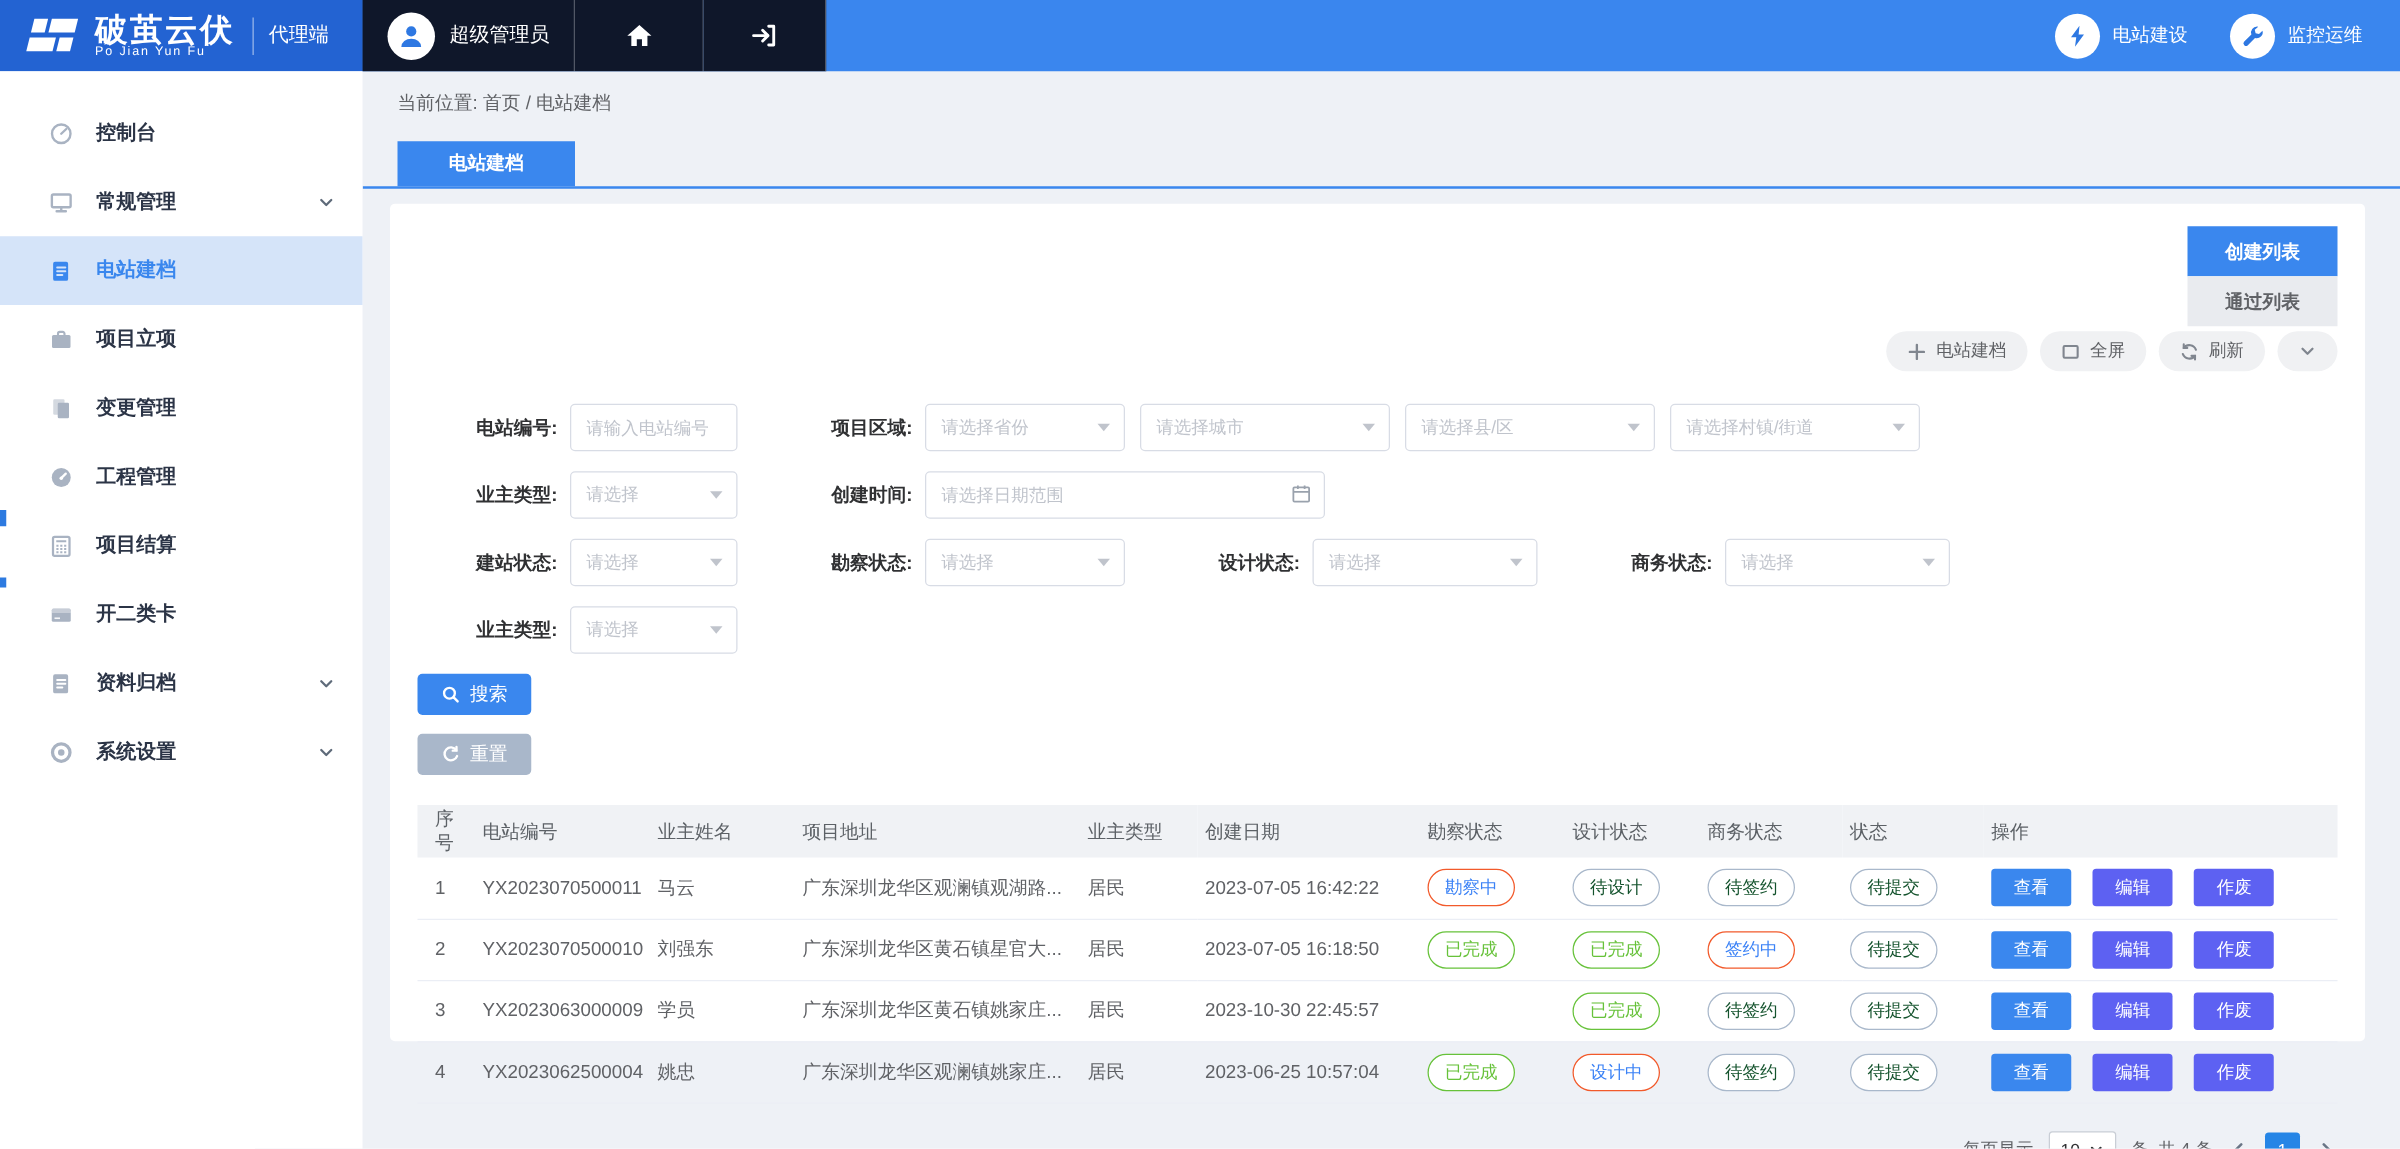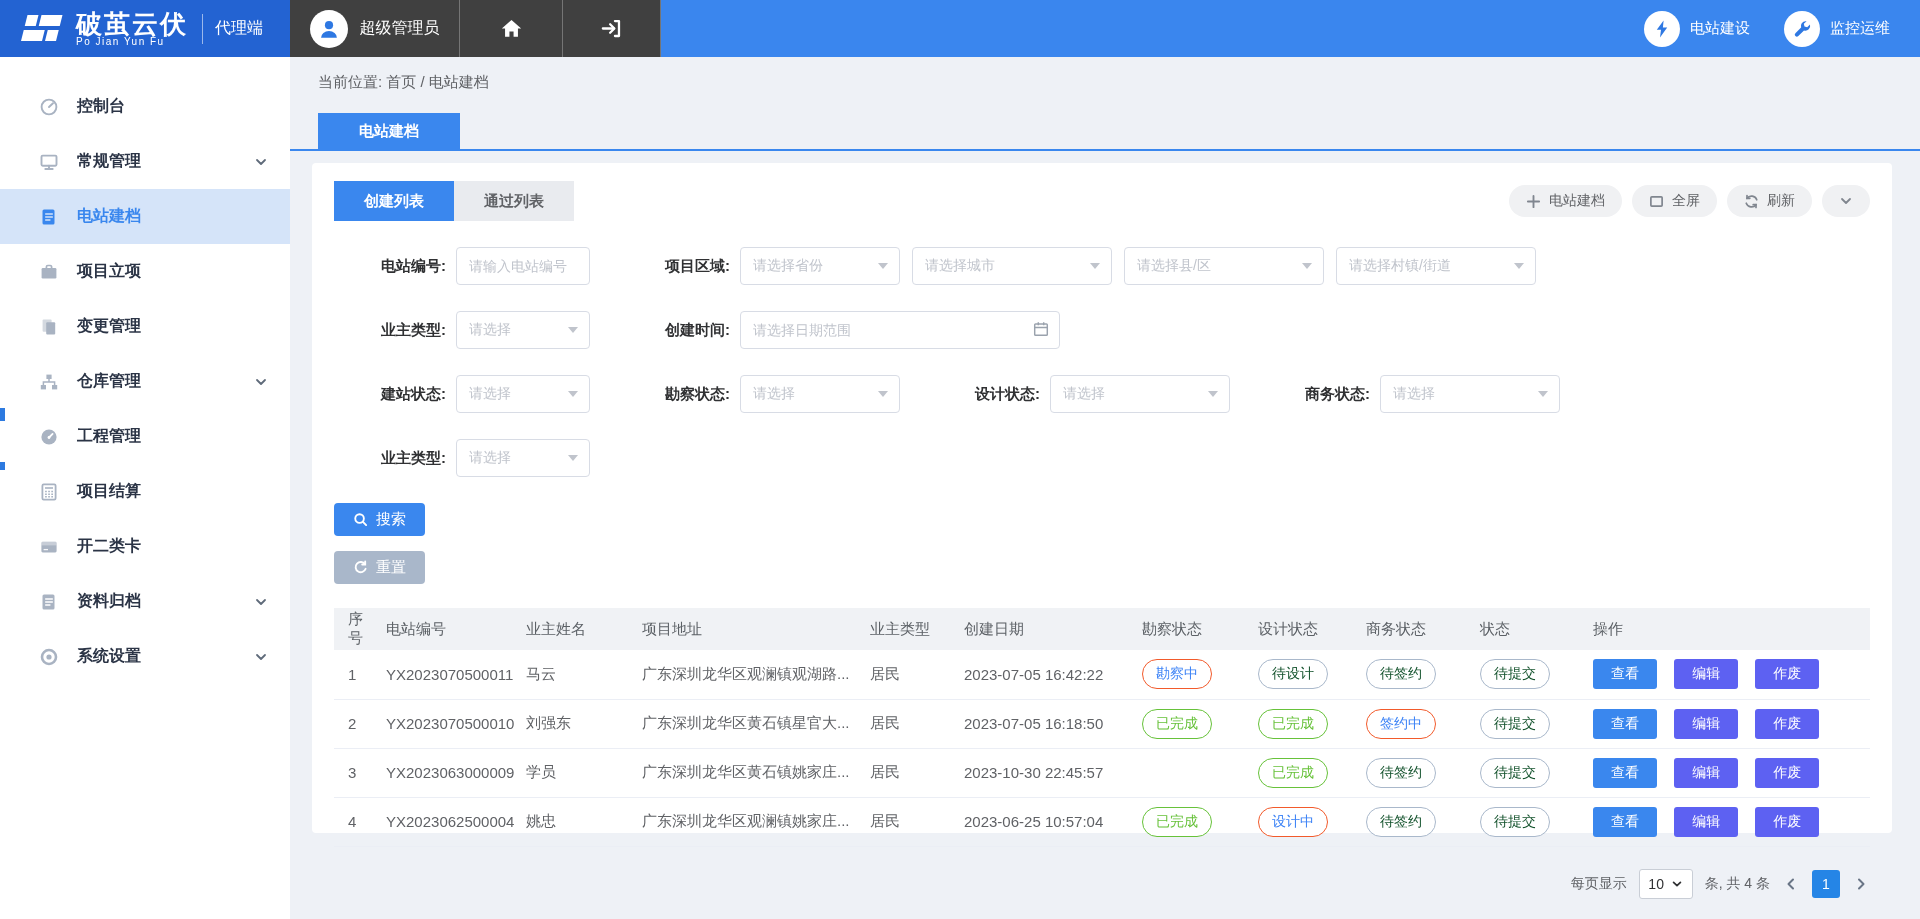--- a/index.html
+++ b/index.html
@@ -10,21 +10,21 @@
     background:#eef1f6; color:#303133;
   }
   
   .topbar { height:57px; display:flex; align-items:stretch; background:#3a86ee; color:#fff; }
   .logo-block { width:290px; background:#2363d2; display:flex; align-items:center; padding-left:20px; flex-shrink:0; }
   .logo-mark { margin-right:12px; display:flex; }
   .logo-text { line-height:1; }
   .logo-title { font-size:26px; font-weight:bold; letter-spacing:2px; }
   .logo-sub { font-size:10px; letter-spacing:1.5px; margin-top:0; }
   .portal { margin-left:14px; padding-left:12px; border-left:1px solid rgba(255,255,255,.55); font-size:16px; height:30px; display:flex; align-items:center; }
-  .tb-section { background:#404040; display:flex; align-items:center; justify-content:center; border-right:1px solid rgba(255,255,255,.28); cursor:pointer; }
+  .tb-section { background:#0f172a; display:flex; align-items:center; justify-content:center; border-right:1px solid rgba(255,255,255,.28); cursor:pointer; }
   .tb-user { width:170px; gap:12px; }
   .tb-home { width:103px; }
   .tb-logout { width:98px; }
   .avatar { width:38px; height:38px; border-radius:50%; background:#fff; display:flex; align-items:center; justify-content:center; }
   .tb-user-name { font-size:16px; }
   .tb-right { margin-left:auto; display:flex; align-items:center; gap:34px; padding-right:30px; }
   .tb-action { display:flex; align-items:center; gap:10px; font-size:15px; cursor:pointer; }
   .tb-circle { width:36px; height:36px; border-radius:50%; background:#fff; display:flex; align-items:center; justify-content:center; }
   
   .layout { display:flex; height:862px; }
@@ -36,31 +36,31 @@
   .side-chev { margin-left:auto; color:#5f6b7a; display:flex; }
   .scroll-mark { position:absolute; left:0; width:5px; background:#2d7ae0; }
   .sm1 { top:351px; height:13px; }
   .sm2 { top:405px; height:8px; }
   
   .content { flex:1; overflow:hidden; }
   .breadcrumb { margin:16px 0 0 28px; font-size:15px; color:#606266; }
   .tab-strip { margin-top:21px; border-bottom:2px solid #3a87ee; padding-left:28px; line-height:0; }
   .page-tab { display:inline-block; width:142px; height:36px; line-height:36px; text-align:center; background:#3a87ee; color:#fff; font-size:15px; font-weight:bold; cursor:pointer; }
   .card { margin:12px 28px 0 22px; background:#fff; border-radius:4px; height:670px; padding:18px 22px; }
-  .card-head { display:flex; align-items:flex-start; }
+  .card-head { display:flex; align-items:flex-end;flex-direction:column; }
   .tab2 { width:120px; height:40px; display:flex; align-items:center; justify-content:center; font-size:15px; font-weight:bold; cursor:pointer; }
   .tab2.active { background:#3a87ee; color:#fff; }
   .tab2.inactive { background:#e9ebef; color:#606266; }
   .toolbar { margin-left:auto; display:flex; gap:10px; align-items:center; margin-top:4px; }
   .pill-btn { height:32px; border-radius:16px; background:#f0f1f3; border:none; color:#606266; font-size:14px; display:flex; align-items:center; gap:8px; padding:0 17px; cursor:pointer; font-family:inherit; }
   .pill-btn .picon { color:#80868f; display:flex; }
   .pill-btn.round { width:48px; justify-content:center; padding:0; }
   
   .filters { margin-top:26px; }
-  .f-row { display:flex; align-items:center; margin-bottom:26px; }
+  .f-row { display:flex; align-items:center; margin-bottom:16px; }
   .f-item { display:flex; align-items:center; }
   .f-item + .f-item { margin-left:28px; }
   .f-label { width:112px; text-align:right; font-size:15px; font-weight:bold; color:#303133; margin-right:10px; flex-shrink:0; }
   .f-input { height:38px; border:1px solid #d8dce5; border-radius:4px; padding:0 12px; font-size:14px; color:#606266; background:#fff; font-family:inherit; outline:none; }
   .f-input::placeholder { color:#c0c4cc; }
   .f-select { height:38px; border:1px solid #d8dce5; border-radius:4px; background:#fff; display:flex; align-items:center; justify-content:space-between; padding:0 11px 0 12px; font-size:14px; color:#c0c4cc; cursor:pointer; }
   .caret { width:0; height:0; border-left:5px solid transparent; border-right:5px solid transparent; border-top:6px solid #c0c4cc; }
   .w134{width:134px} .w160{width:160px} .w170{width:200px} .w180{width:180px}
   .sel-gap { margin-left:12px; }
   .date-wrap { position:relative; width:320px; }
@@ -205,36 +205,20 @@
       <span class="micon">
         <svg width="20" height="20" viewBox="0 0 20 20">
           <rect x="3.6" y="2.4" width="9" height="12.4" rx="1" fill="currentColor" opacity=".5"></rect>
           <rect x="7.2" y="5.2" width="9" height="12.4" rx="1" fill="currentColor"></rect>
         </svg>
       </span>
       <span>变更管理</span>
     </div>
 
 
-    <div class="side-item">
-      <span class="micon">
-        <svg width="20" height="20" viewBox="0 0 20 20">
-          <rect x="7.4" y="2.6" width="5.2" height="4.4" fill="currentColor"></rect>
-          <rect x="1.8" y="13" width="5.2" height="4.4" fill="currentColor"></rect>
-          <rect x="13" y="13" width="5.2" height="4.4" fill="currentColor"></rect>
-          <path d="M10 7 v3 M4.4 13 v-3 h11.2 v3" fill="none" stroke="currentColor" stroke-width="1.5"></path>
-        </svg>
-      </span>
-      <span>仓库管理</span>
-      <span class="side-chev">
-        <svg width="14" height="14" viewBox="0 0 14 14" fill="none" stroke="currentColor" stroke-width="1.8" stroke-linecap="round" stroke-linejoin="round">
-            <path d="M3 5 l4 4 4 -4"></path>
-          </svg>
-      </span>
-    </div>
 
     <div class="side-item">
       <span class="micon">
         <svg width="20" height="20" viewBox="0 0 20 20">
           <circle cx="10" cy="10" r="7.6" fill="currentColor"></circle>
           <path d="M10 10.5 L13.6 6.9" stroke="#ffffff" stroke-width="1.8" stroke-linecap="round"></path>
           <circle cx="10" cy="10.5" r="1.4" fill="#ffffff"></circle>
         </svg>
       </span>
       <span>工程管理</span>

